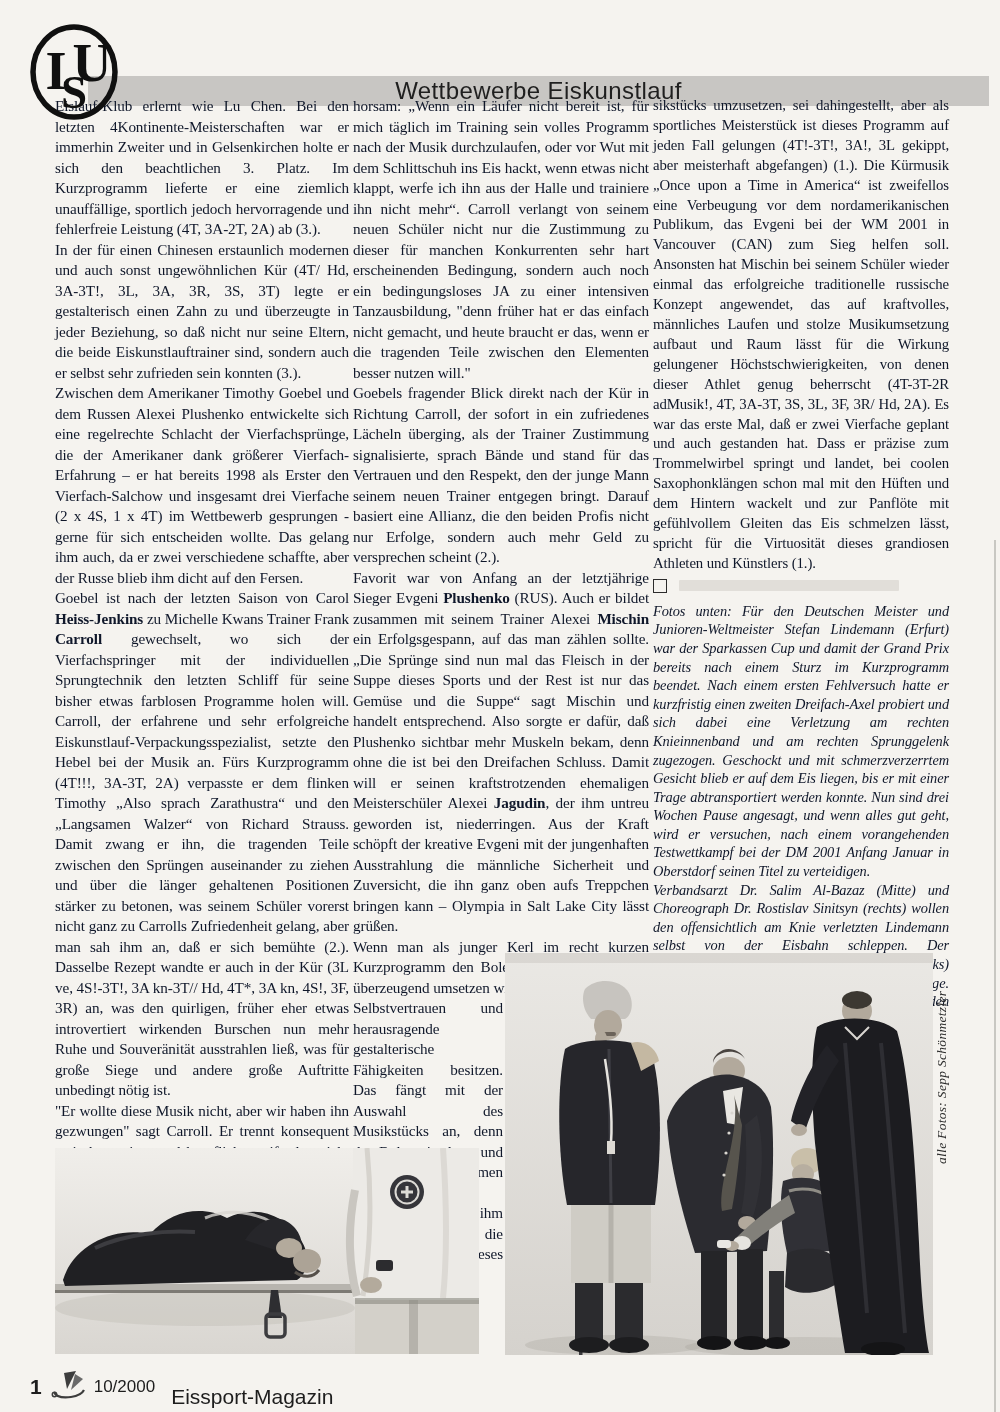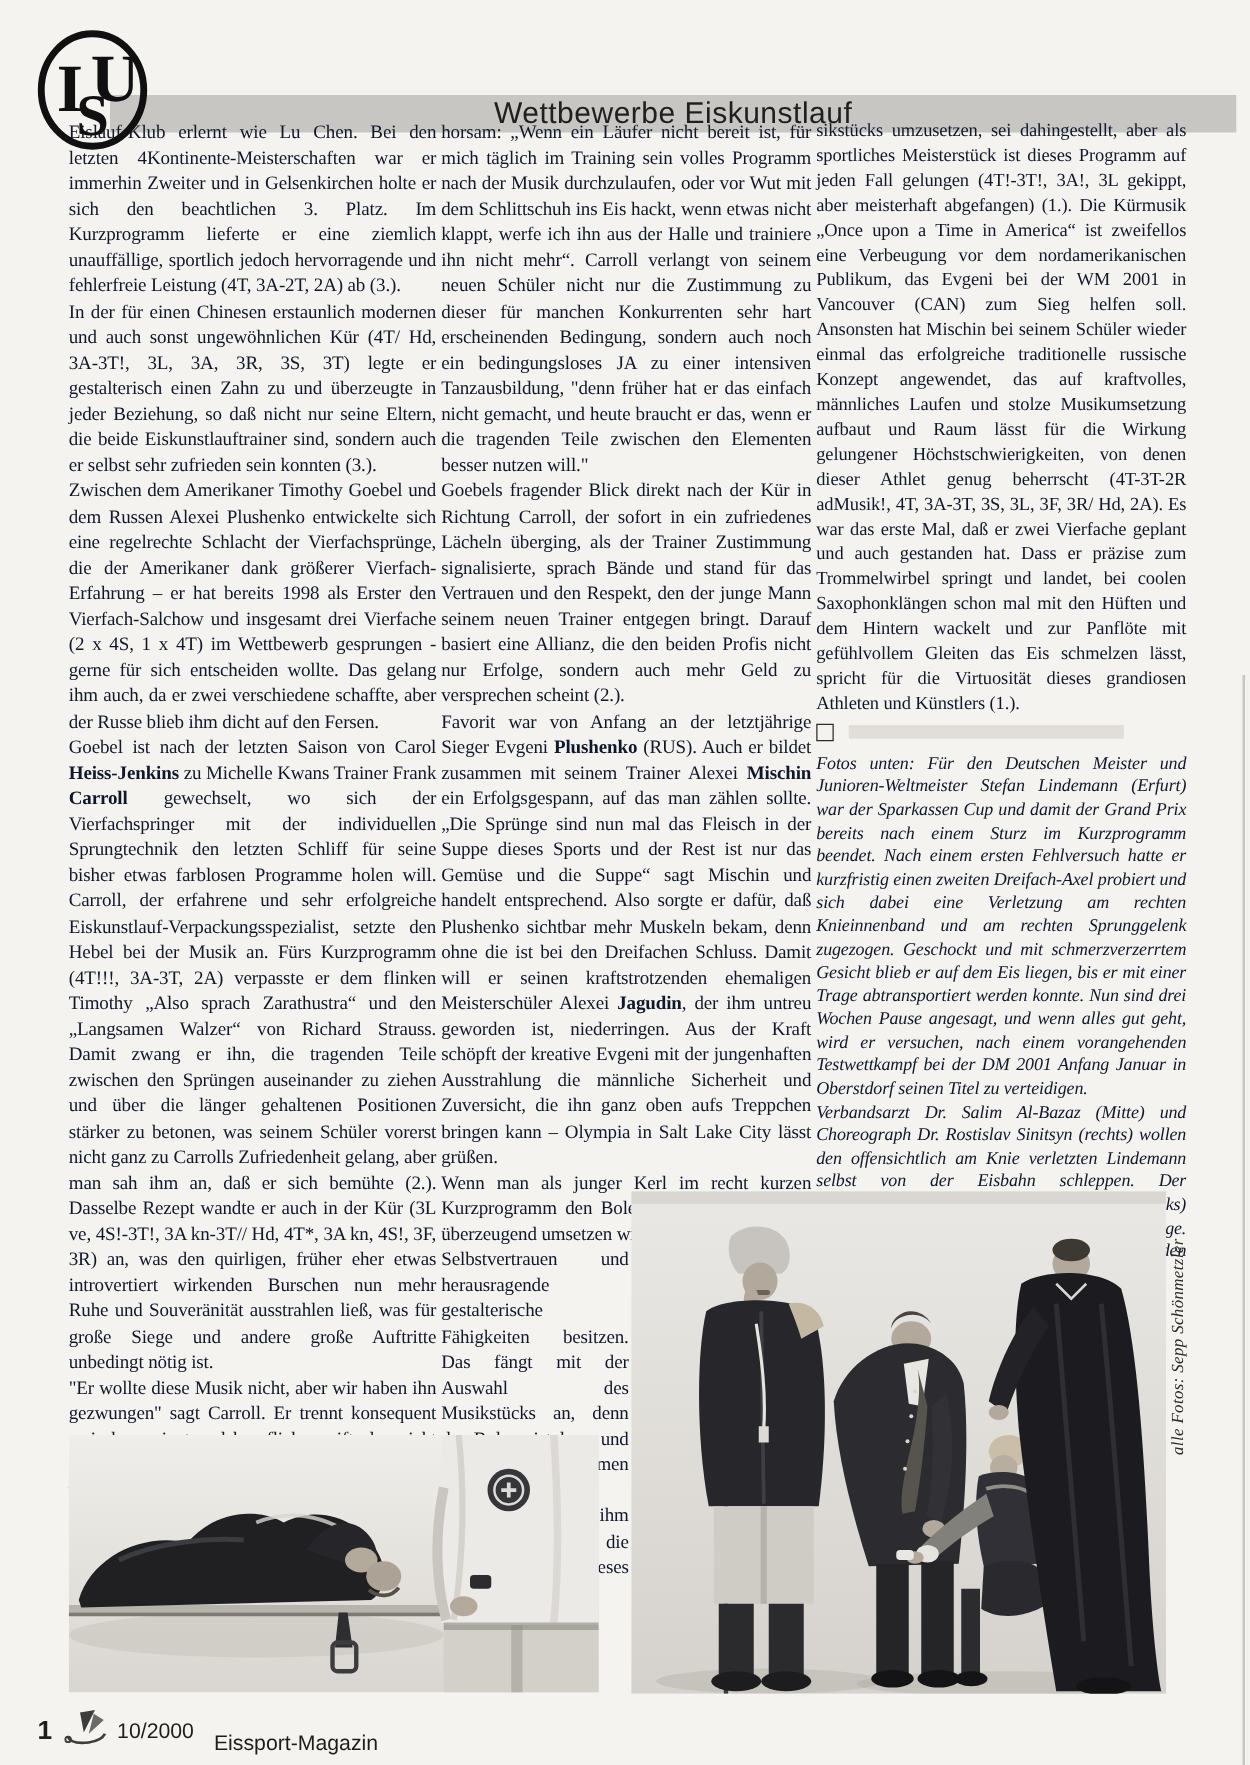--- a/index.html
+++ b/index.html
@@ -31,21 +31,21 @@
   
   #photo-credit{position:absolute;left:934px;top:952px;height:212px;width:24px;z-index:3;
         writing-mode:vertical-rl;transform:rotate(180deg);font-style:italic;font-size:13.5px;
         color:#2b2b2b;white-space:nowrap;letter-spacing:.3px;}
   
   #footer{position:absolute;left:30px;top:1364px;display:flex;align-items:center;z-index:2;
         font-family:"Liberation Sans", sans-serif;color:#1d1d1d;}
   #page-number{font-size:21px;font-weight:bold;margin-right:9px;}
   #skate-logo{margin-right:7px;}
   #issue{font-size:17px;font-weight:normal;margin-right:16px;}
-  #magazine-name{font-size:17px;margin-top:21px;}
+  #magazine-name{font-size:21px;margin-top:21px;}
   
   #edge-line{position:absolute;left:994px;top:540px;width:2px;height:872px;background:#bdbbb7;opacity:.8;z-index:0;}
 </style>
 </head>
 <body>
 
 <div id="page">
 
   <div id="isu-logo">
     <svg width="92" height="100" viewBox="0 0 92 100">

